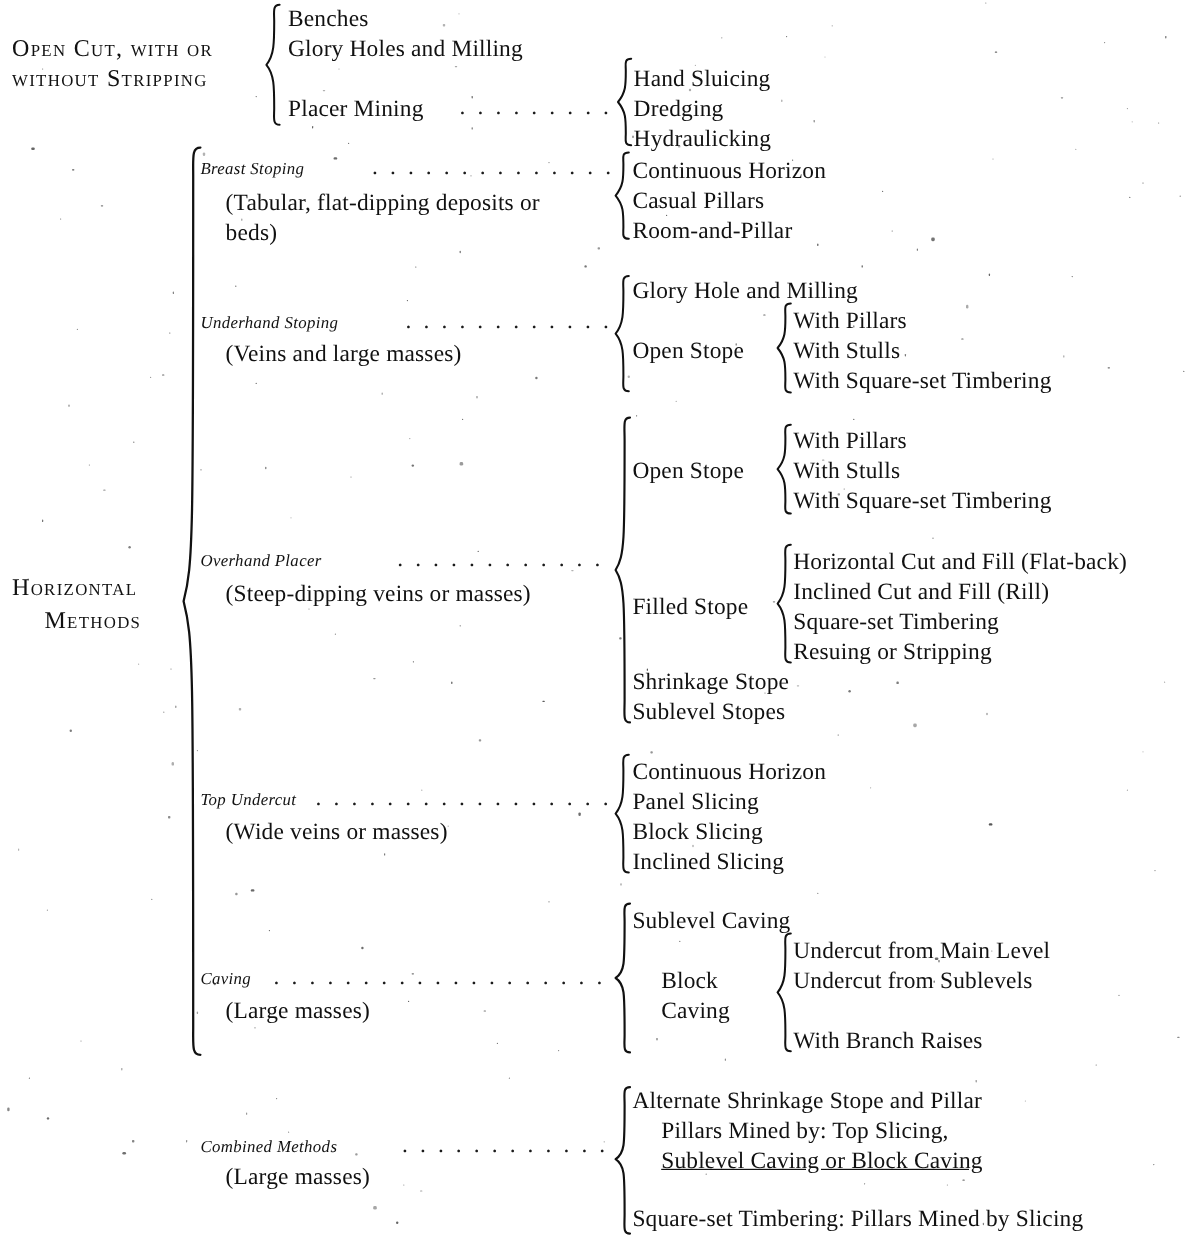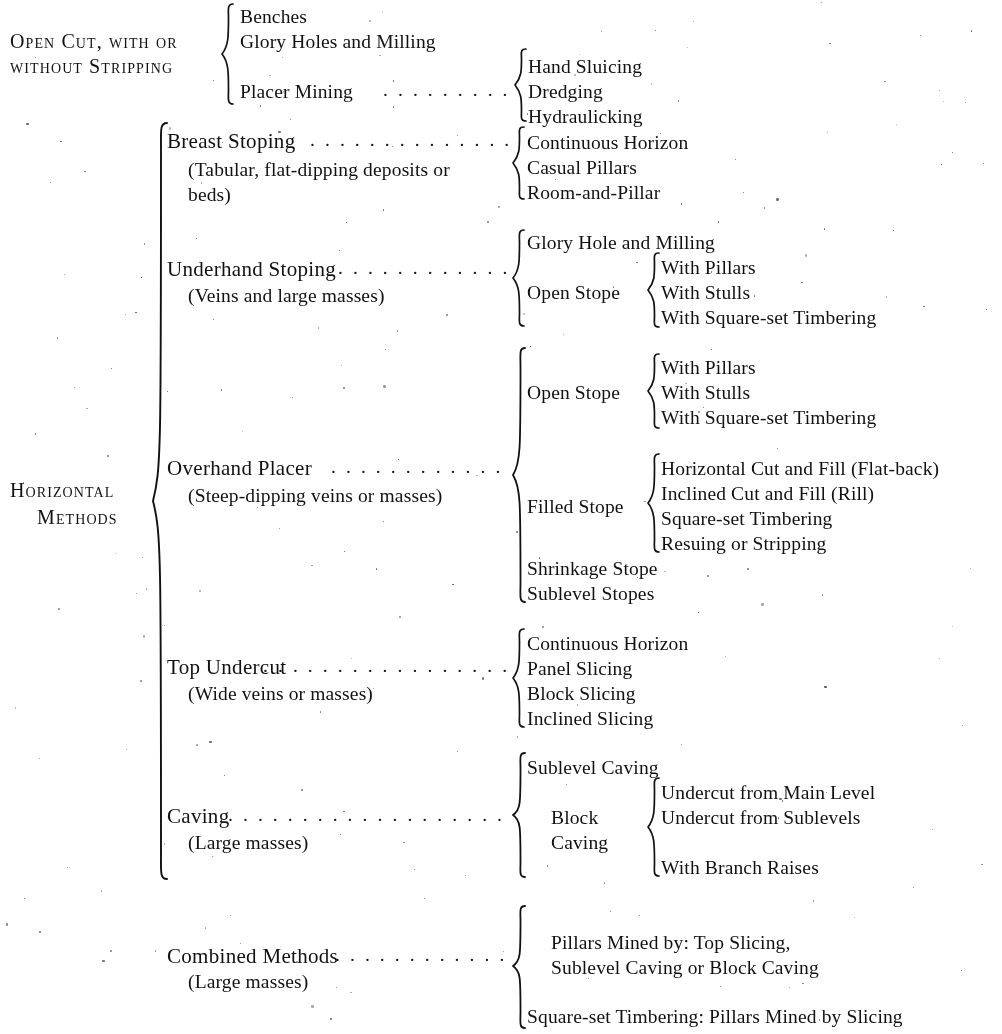--- a/index.html
+++ b/index.html
@@ -31,21 +31,22 @@
     font-size: 19.5px;
     line-height: 25px;
     letter-spacing: 0.15px;
   }
   .smallcaps {
     font-variant: small-caps;
     font-size: 20px;
     letter-spacing: 1.1px;
   }
   .ital {
-    font-size: 21px;
+    font-style: italic;
+    font-size: 14px;
     letter-spacing: 0.3px;
   }
   .paren {
     font-size: 19.5px;
   }
 
   
   .leader {
     position: absolute;
     white-space: nowrap;
@@ -210,22 +211,23 @@
   <div class="t" style="left:661px; top:855px;">With Branch Raises</div>
 
   <div class="t ital" style="left:167px; top:944px;">Combined Methods</div>
   <div class="leader" style="left:335px; top:944px; width:172px;">. . . . . . . . . . . . . . . . . . . . . . . . . . . . . . . . . . . . . . .</div>
   <div class="t paren" style="left:188px; top:969px;">(Large masses)</div>
 
   <svg class="brace" style="left:510px; top:903px;" width="20" height="128" viewBox="0 0 20 128" preserveAspectRatio="none">
     <path d="M15 3 C9 3 10.5 8 10.5 18 C10.5 52 10.5 58 3 63 C10.5 68 10.5 74 10.5 108 C10.5 120 9 125 15 125" stroke-width="1.8"></path>
   </svg>
 
+  <div class="t" style="left:527px; top:905px;">Alternate Shrinkage Stope and Pillar</div>
   <div class="t" style="left:551px; top:930px;">Pillars Mined by: Top Slicing,</div>
-  <div class="t" style="left:551px; top:955px;">Sublevel Caving or Block Caving</div>
+  <div class="t" style="left:551px; top:955px;text-decoration:underline;">Sublevel Caving or Block Caving</div>
   <div class="t" style="left:527px; top:1004px;">Square-set Timbering: Pillars Mined by Slicing</div>
 
   <div id="speckles">
       <div class="sp" style="left: 659.5px; top: 133.1px; width: 1.4px; height: 1.4px; opacity: 0.74;"></div>
       <div class="sp" style="left: 222.1px; top: 142.1px; width: 1.4px; height: 1.4px; opacity: 0.66;"></div>
       <div class="sp" style="left: 770px; top: 1015.2px; width: 1.4px; height: 1.4px; opacity: 0.36;"></div>
       <div class="sp" style="left: 383.4px; top: 385.4px; width: 2.4px; height: 2.4px; opacity: 0.47;"></div>
       <div class="sp" style="left: 555px; top: 672px; width: 1.4px; height: 1.4px; opacity: 0.69;"></div>
       <div class="sp" style="left: 319.9px; top: 711.2px; width: 1.4px; height: 1.4px; opacity: 0.62;"></div>
       <div class="sp" style="left: 802.3px; top: 982.6px; width: 1.4px; height: 1.4px; opacity: 0.63;"></div>

